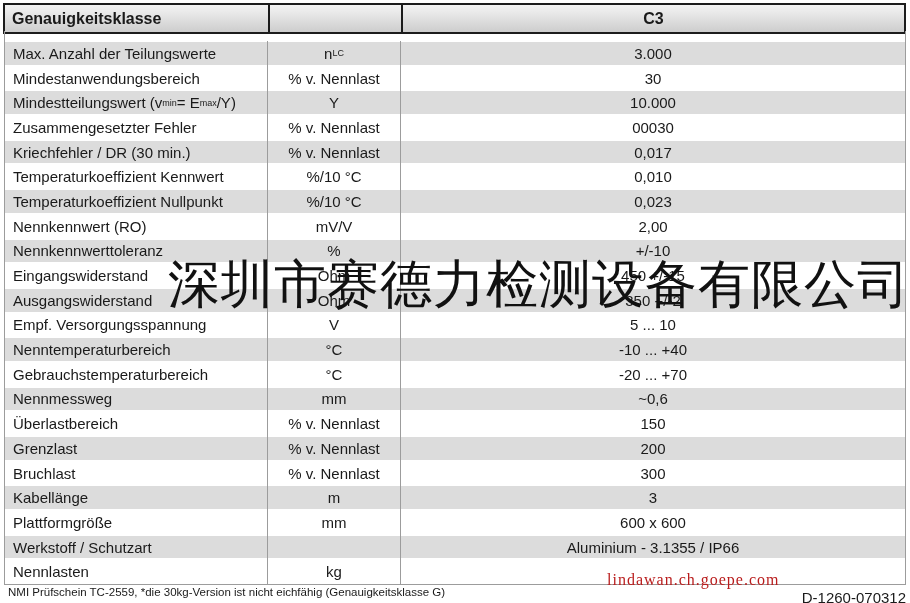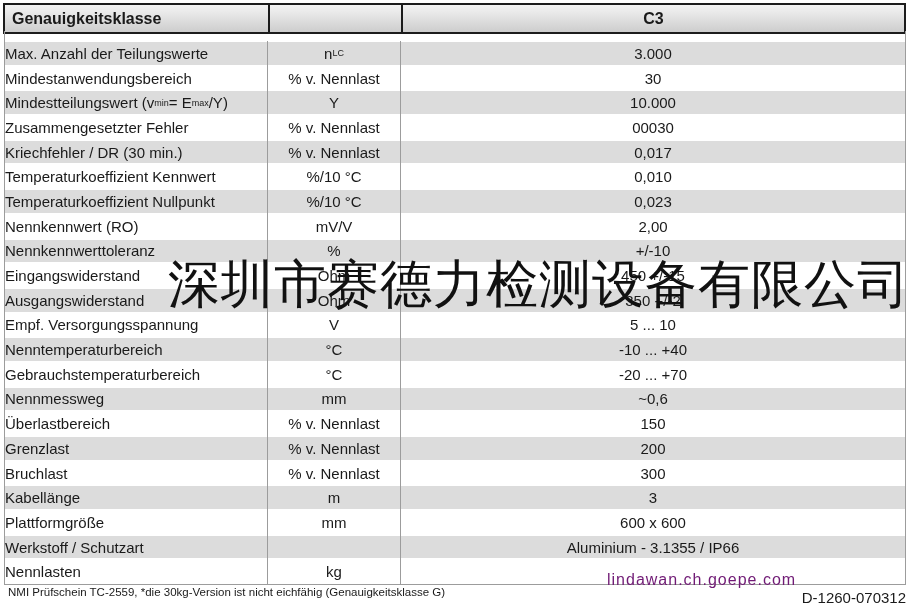--- a/index.html
+++ b/index.html
@@ -36,36 +36,36 @@
   .spacer-row{height:10px;}
   .row{
     flex:1;display:flex;align-items:stretch;
     font-size:15px;
   }
   .row.shaded{
     background:var(--row_shade,#dcdcdc);
     box-shadow:inset 0 1px 0 #ffffff, inset 0 -1px 0 #ffffff;
   }
   .c{display:flex;align-items:center;box-sizing:border-box;}
-  .c1{width:263px;border-right:1px solid var(--border,#9c9c9c);}
+  .c1{width:263px;padding-left:8px;border-right:1px solid var(--border,#9c9c9c);}
   .c2{width:133px;justify-content:center;border-right:1px solid var(--border,#9c9c9c);}
   .c3{flex:1;justify-content:center;}
   sub{font-size:9px;line-height:0;}
   
   .wm-cn{
     position:absolute;left:168px;top:250px;
     font-size:52px;font-weight:500;color:#111111;
     letter-spacing:1px;white-space:nowrap;
     pointer-events:none;z-index:5;
     font-family:"DejaVu Sans", sans-serif;
   }
   .wm-site{
     position:absolute;left:607px;top:571px;
-    font-family:Liberation Sans, sans-serif;
-    font-size:16px;color:#701a75;letter-spacing:1px;
+    font-family:Liberation Serif, serif;
+    font-size:16px;color:#b91c1c;letter-spacing:1px;
     pointer-events:none;z-index:5;white-space:nowrap;
   }
   
   .footnote{
     position:absolute;left:8px;top:586px;font-size:11.5px;color:#1a1a1a;white-space:nowrap;
   }
   .docnum{
     position:absolute;right:4px;top:589px;font-size:15px;color:#1a1a1a;white-space:nowrap;
   }
 </style>

